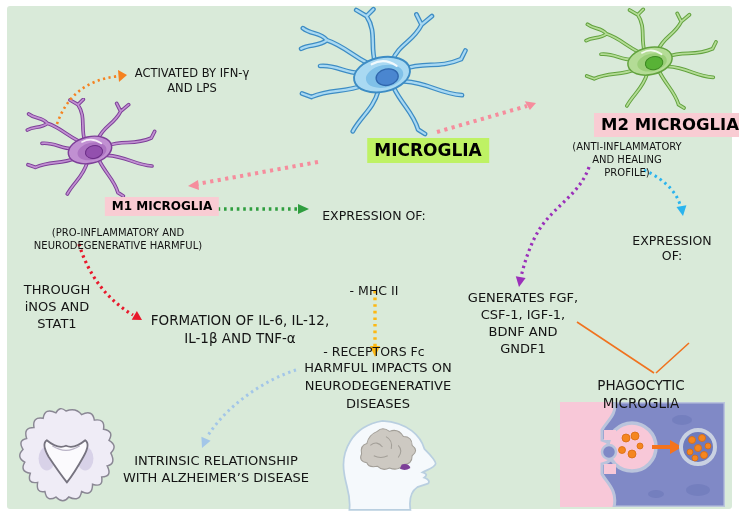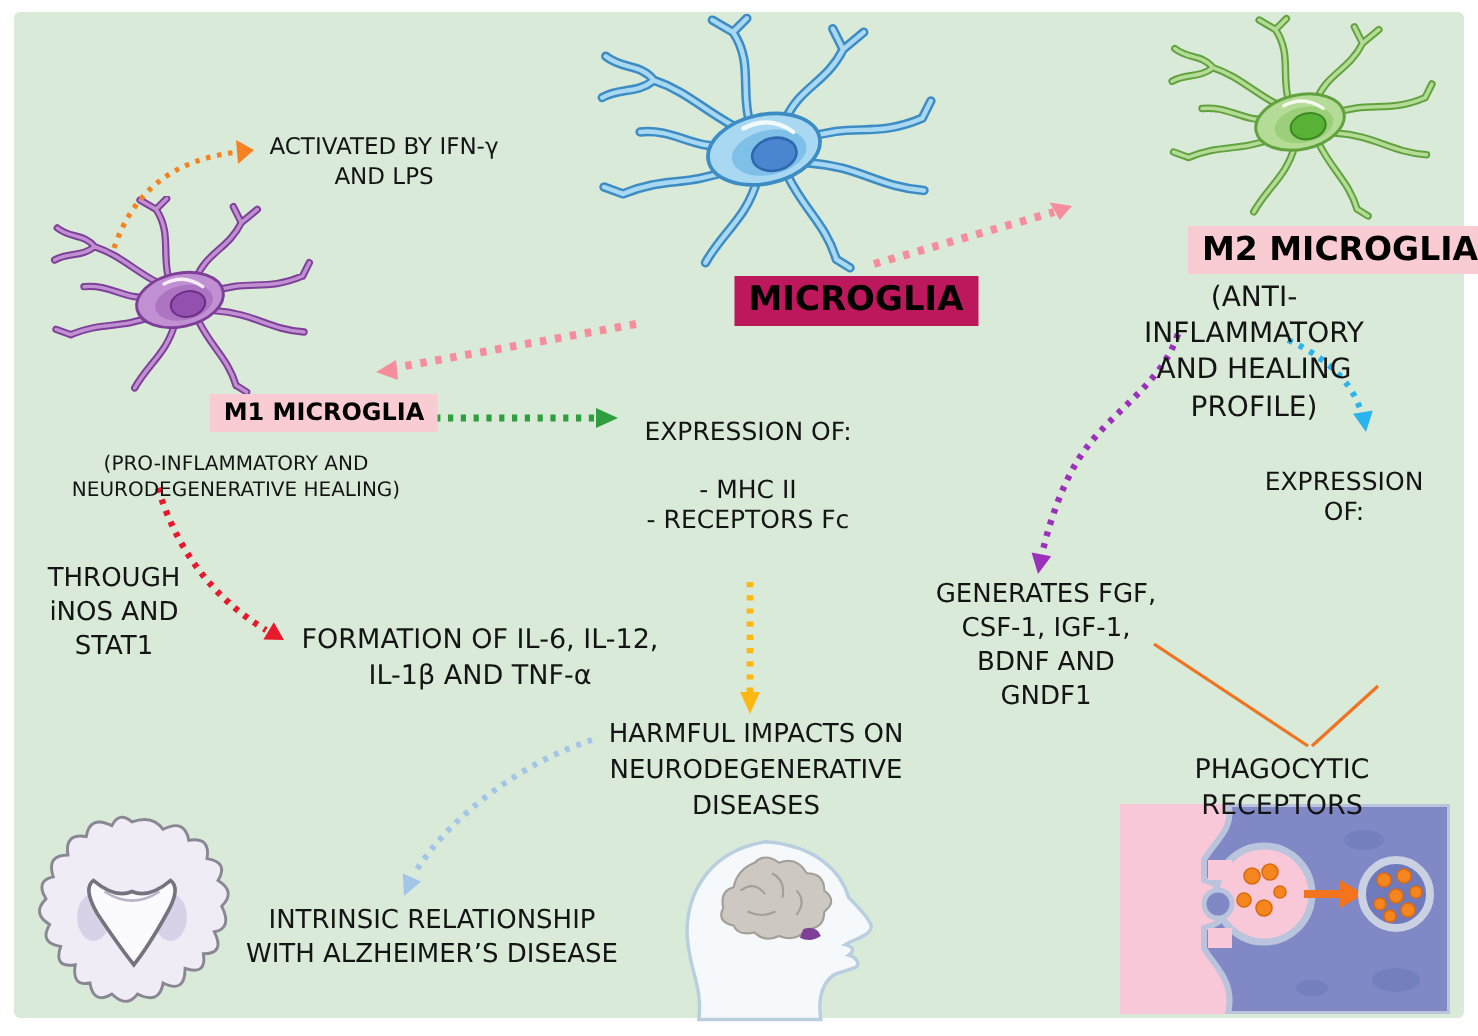--- a/index.html
+++ b/index.html
@@ -6,23 +6,23 @@
   body{position:relative;width:739px;height:518px;overflow:hidden;
        font-family:"DejaVu Sans","Liberation Sans",sans-serif;}
   .canvas{position:absolute;left:7px;top:6px;width:725px;height:503px;
           background:#d9ead9;border-radius:3px;}
   .layer{position:absolute;left:0;top:0;width:739px;height:518px;pointer-events:none;}
   .cell{position:absolute;z-index:1;}
   .txt{position:absolute;z-index:3;transform:translateX(-50%);text-align:center;
        font-weight:normal;color:#141414;white-space:pre-line;line-height:1.32;}
   .hl{position:absolute;z-index:3;transform:translateX(-50%);font-weight:bold;color:#000;
       padding:2px 7px 3px;white-space:nowrap;margin-left:44px;}
-  .hl-yellow{background:#be185d;}
+  .hl-yellow{background:#bef264;}
   .hl-pink{background:#f9ccd3;}
-  .expr-item{white-space:pre;}
+  .expr-item{white-space:pre;margin-top:46px;}
   svg{display:block;}
   .arrows{z-index:2;}
   .illus{position:absolute;z-index:2;}
 </style>
 </head>
 <body>
 
 <div class="canvas"></div>
 
 <svg width="0" height="0" style="position:absolute">
@@ -108,24 +108,24 @@
   </g>
 </svg>
 
 <div class="txt" style="left:192px;top:66px;font-size:11.5px">ACTIVATED BY IFN-γ
 AND LPS</div>
 
 <div class="hl hl-yellow" style="left:384px;top:138px;font-size:17px">MICROGLIA</div>
 
 <div class="hl hl-pink" style="left:118px;top:197px;font-size:12px">M1 MICROGLIA</div>
 <div class="txt" style="left:118px;top:226px;font-size:10px;line-height:1.3">(PRO-INFLAMMATORY AND
-NEURODEGENERATIVE HEALING)</div>
+NEURODEGENERATIVE HARMFUL)</div>
 
 <div class="hl hl-pink" style="left:626px;top:113px;font-size:16.5px">M2 MICROGLIA</div>
-<div class="txt" style="left:627px;top:140px;font-size:14px;line-height:1.3">(ANTI-INFLAMMATORY AND HEALING
+<div class="txt" style="left:627px;top:140px;font-size:10px;line-height:1.3">(ANTI-INFLAMMATORY AND HEALING
 PROFILE)</div>
 
 <div class="txt" style="left:374px;top:194px;font-size:12.5px;line-height:1.18">
   <div>EXPRESSION OF:</div>
   <div><div class="expr-item">- MHC II</div><div class="expr-item">- RECEPTORS Fc</div></div>
 </div>
 
 <div class="txt" style="left:57px;top:281px;font-size:13px">THROUGH
 iNOS AND
 STAT1</div>
@@ -142,21 +142,21 @@
 
 <div class="txt" style="left:523px;top:289px;font-size:13px">GENERATES FGF,
 CSF-1, IGF-1,
 BDNF AND
 GNDF1</div>
 
 <div class="txt" style="left:672px;top:218px;font-size:12.5px;line-height:1.2">
   <div>EXPRESSION OF:</div>
 </div>
 
-<div class="txt" style="left:641px;top:377px;font-size:13.5px">PHAGOCYTIC RECEPTORS</div>
+<div class="txt" style="left:641px;top:377px;font-size:13.5px">PHAGOCYTIC MICROGLIA</div>
 
 <svg class="illus" style="left:560px;top:402px" width="165" height="105" viewBox="0 0 165 105">
   <rect width="165" height="105" fill="#f8c8d8"></rect>
   <path d="M54,0 C58,12 46,20 42,28 L42,38 C50,40 54,44 54,50 C54,56 50,60 42,62 L42,72 C46,80 58,88 54,105 L165,105 L165,0 Z" fill="#8089c6" stroke="#bac4dc" stroke-width="3"></path>
   <ellipse cx="122" cy="18" rx="10" ry="5" fill="#6f7bba" opacity="0.7"></ellipse>
   <ellipse cx="138" cy="88" rx="12" ry="6" fill="#6f7bba" opacity="0.7"></ellipse>
   <ellipse cx="96" cy="92" rx="8" ry="4" fill="#6f7bba" opacity="0.7"></ellipse>
   <circle cx="72" cy="45" r="24" fill="#f8c8d8" stroke="#bac4dc" stroke-width="3.5"></circle>
   <rect x="44" y="28" width="12" height="10" fill="#f8c8d8"></rect>
   <rect x="44" y="62" width="12" height="10" fill="#f8c8d8"></rect>

